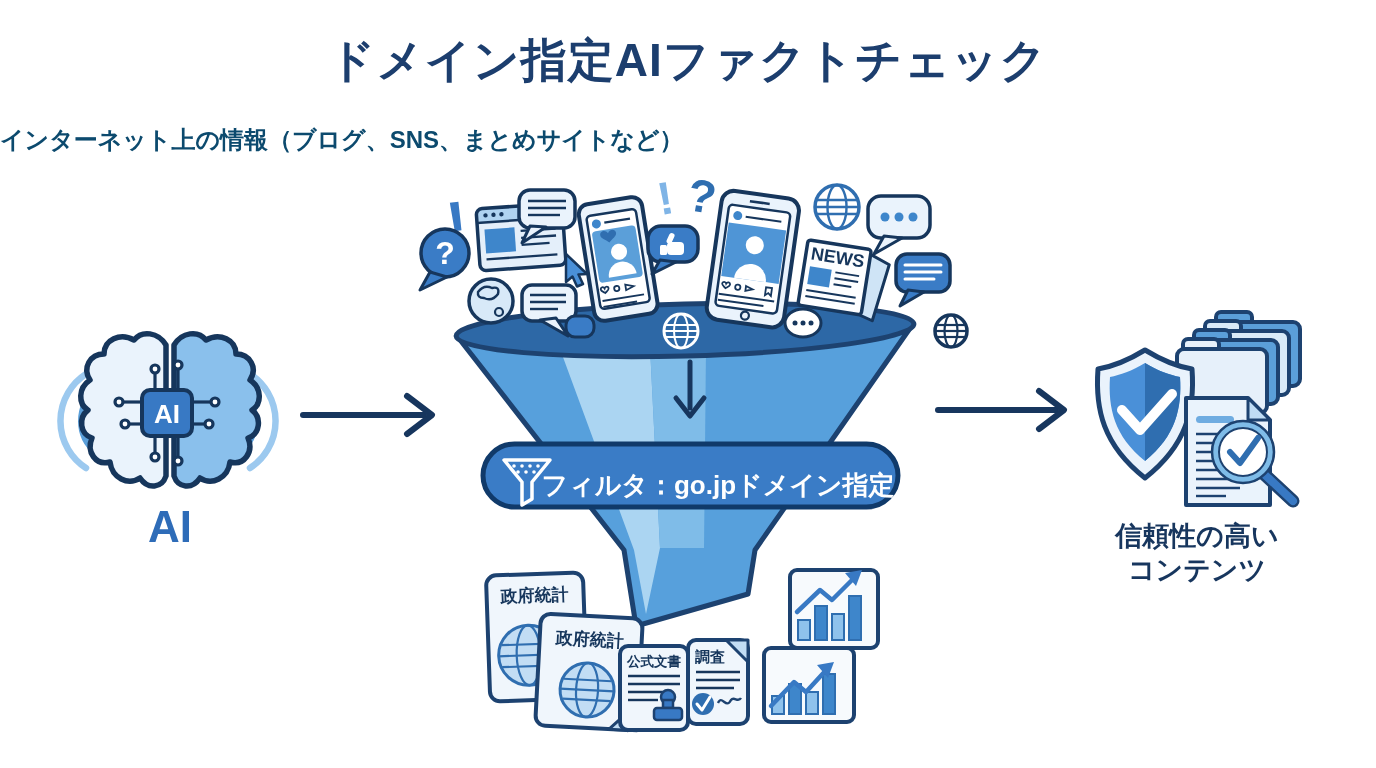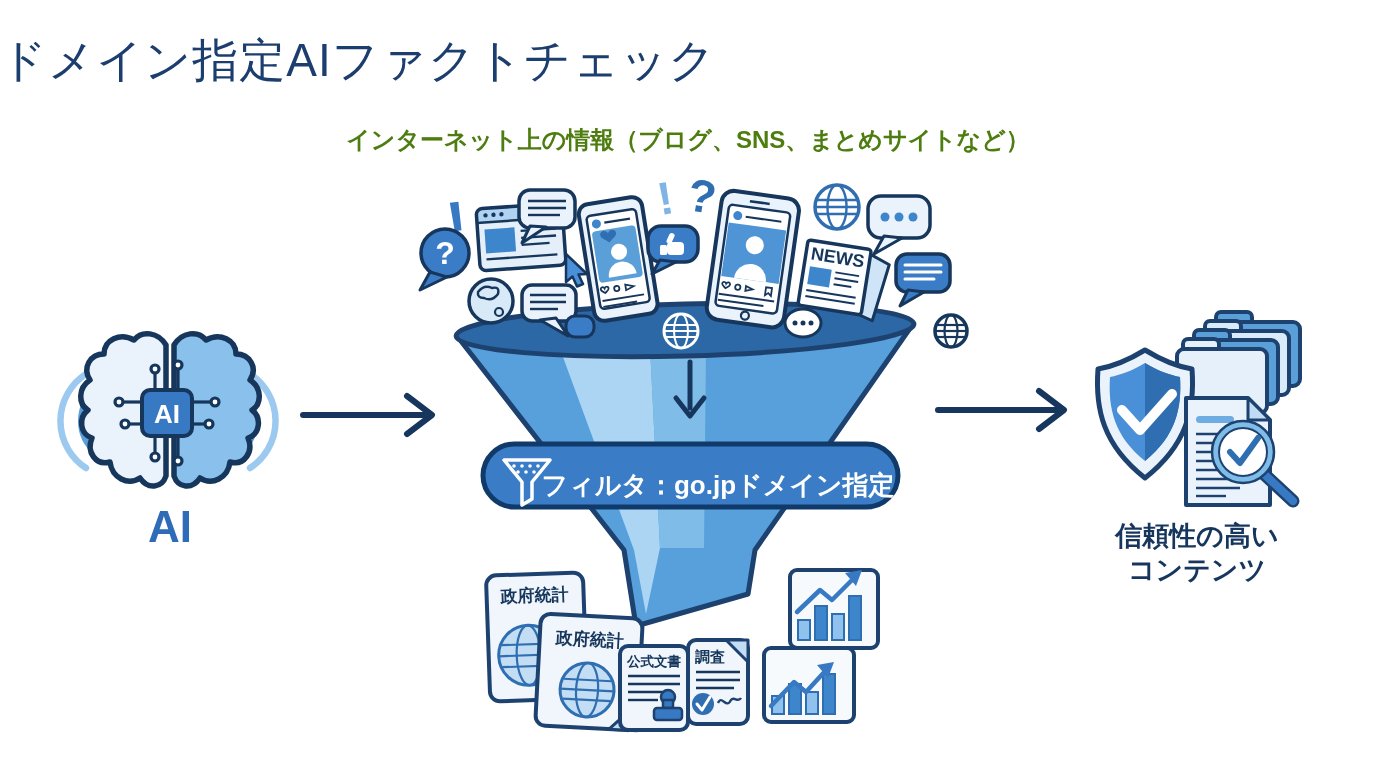--- a/index.html
+++ b/index.html
@@ -1,21 +1,21 @@
 <!DOCTYPE html>
 <html><head>
 <meta charset="utf-8">
 <style>
   html,body{margin:0;padding:0;background:#fff;}
   #app{position:relative;width:1376px;height:768px;background:#ffffff;overflow:hidden;
        font-family:"Liberation Sans","DejaVu Sans",sans-serif;}
-  .title{position:absolute;left:0;top:30px;width:100%;
-         font-size:46px;font-weight:400;color:#1c3e6e;letter-spacing:1px;}
-  .subtitle{position:absolute;left:0;top:124px;width:100%;text-align:center;
-            font-size:24px;font-weight:700;color:#4d7c0f;}
+  .title{position:absolute;left:0;top:30px;width:100%;text-align:center;
+         font-size:46px;font-weight:700;color:#1c3e6e;letter-spacing:1px;}
+  .subtitle{position:absolute;left:0;top:124px;width:100%;
+            font-size:24px;font-weight:700;color:#0c4a6e;}
   svg{position:absolute;left:0;top:0;}
   text{font-family:"Liberation Sans","DejaVu Sans",sans-serif;}
   .t-bold{font-weight:700;}
   .t-heavy{font-weight:800;}
 </style>
 </head>
 <body>
 
 <div id="app">
   <div class="title">ドメイン指定AIファクトチェック</div>

